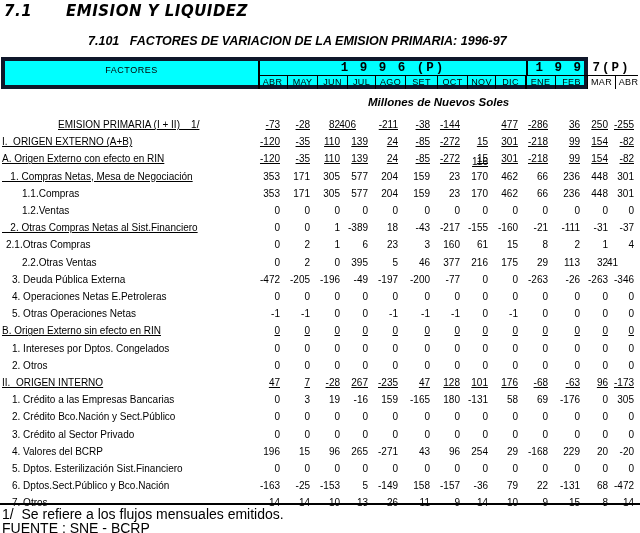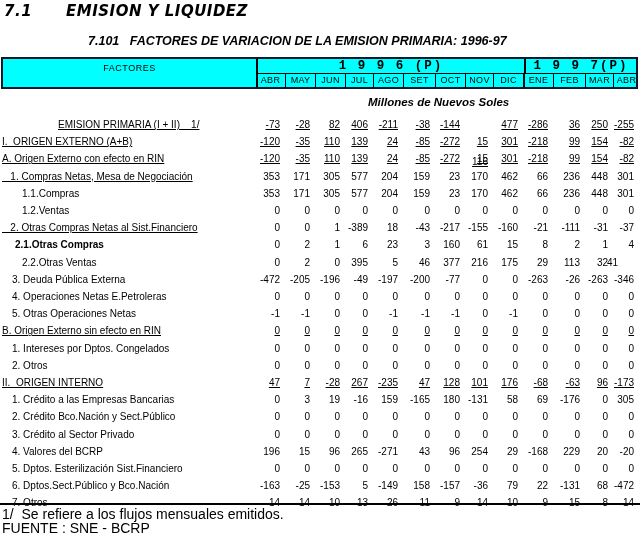--- a/index.html
+++ b/index.html
@@ -1,20 +1,20 @@
 <!DOCTYPE html>
 <html><head>
 <meta charset="utf-8">
 <style>
   html, body { margin:0; padding:0; background:#ffffff; }
   body { width:640px; height:533px; position:relative; overflow:hidden; font-family:"Liberation Sans", sans-serif; color:#000; }
   .sec-title { position:absolute; left:4px; top:2px; font-family:"DejaVu Sans", sans-serif; font-weight:bold; font-style:italic; font-size:15px; letter-spacing:0.5px; white-space:pre; }
   .sec-title .num { display:inline-block; width:62px; }
   .tbl-title { position:absolute; left:88px; top:34px; font-weight:bold; font-style:italic; font-size:12.5px; white-space:pre; }
-  .header { position:absolute; left:1px; top:57px; width:637px; height:32px; background:#00ffff; border:2px solid #0f172a; box-sizing:border-box; }
+  .header { position:absolute; left:1px; top:57px; width:587px; height:32px; background:#00ffff; border:4px solid #0f172a; box-sizing:border-box; }
   .h-factores { position:absolute; left:0; top:0; width:253px; height:28px; border-right:2px solid #000; font-size:9px; text-align:center; line-height:18px; letter-spacing:0.5px; }
   .h-year { position:absolute; top:0; height:14px; border-bottom:1px solid #000; font-family:"Liberation Mono", monospace; font-weight:bold; font-size:12.5px; text-align:center; line-height:15px; letter-spacing:2px; }
   .h-year.y96 { left:255px; width:266px; border-right:2px solid #000; }
   .h-year.y97 { left:523px; width:110px; }
   .h-month { position:absolute; top:15px; height:13px; border-right:1px solid #000; font-size:9px; text-align:center; line-height:13px; letter-spacing:0.3px; }
   .units { position:absolute; left:368px; top:96px; font-weight:bold; font-style:italic; font-size:11.5px; }
   .row { position:absolute; left:0; width:640px; height:16px; font-size:10px; line-height:16px; }
   .lbl { position:absolute; top:0; white-space:pre; }
   .val { position:absolute; top:0; text-align:right; }
   .u { text-decoration:underline; }
@@ -50,21 +50,21 @@
 </div>
 
 <div class="units">Millones de Nuevos Soles</div>
 
 <div id="rows">
     <div class="row" style="top: 117px;">
       <span class="lbl u" style="left: 58px;">EMISION PRIMARIA (I + II)    1/</span>
       <span class="val u" style="left: 254px; width: 26px;">-73</span>
       <span class="val u" style="left: 284px; width: 26px;">-28</span>
       <span class="val u" style="left: 314px; width: 26px;">82</span>
-      <span class="val u" style="left: 344px; width: 24px;">406</span>
+      <span class="val u" style="left: 332px; width: 24px;">406</span>
       <span class="val u" style="left: 372px; width: 26px;">-211</span>
       <span class="val u" style="left: 402px; width: 28px;">-38</span>
       <span class="val u" style="left: 434px; width: 26px;">-144</span>
       <span class="val u" style="left: 464px; width: 24px; margin-top: 37px;">116</span>
       <span class="val u" style="left: 492px; width: 26px;">477</span>
       <span class="val u" style="left: 522px; width: 26px;">-286</span>
       <span class="val u" style="left: 552px; width: 28px;">36</span>
       <span class="val u" style="left: 584px; width: 24px;">250</span>
       <span class="val u" style="left: 612px; width: 22px;">-255</span>
     </div>
@@ -158,21 +158,21 @@
       <span class="val" style="left: 402px; width: 28px;">-43</span>
       <span class="val" style="left: 434px; width: 26px;">-217</span>
       <span class="val" style="left: 464px; width: 24px;">-155</span>
       <span class="val" style="left: 492px; width: 26px;">-160</span>
       <span class="val" style="left: 522px; width: 26px;">-21</span>
       <span class="val" style="left: 552px; width: 28px;">-111</span>
       <span class="val" style="left: 584px; width: 24px;">-31</span>
       <span class="val" style="left: 612px; width: 22px;">-37</span>
     </div>
     <div class="row" style="top: 237.4px;">
-      <span class="lbl" style="left: 15px; font-weight: bold;">2.1.Otras Compras</span>
+      <span class="lbl" style="left: 6px;">2.1.Otras Compras</span>
       <span class="val" style="left: 254px; width: 26px;">0</span>
       <span class="val" style="left: 284px; width: 26px;">2</span>
       <span class="val" style="left: 314px; width: 26px;">1</span>
       <span class="val" style="left: 344px; width: 24px;">6</span>
       <span class="val" style="left: 372px; width: 26px;">23</span>
       <span class="val" style="left: 402px; width: 28px;">3</span>
       <span class="val" style="left: 434px; width: 26px;">160</span>
       <span class="val" style="left: 464px; width: 24px;">61</span>
       <span class="val" style="left: 492px; width: 26px;">15</span>
       <span class="val" style="left: 522px; width: 26px;">8</span>

